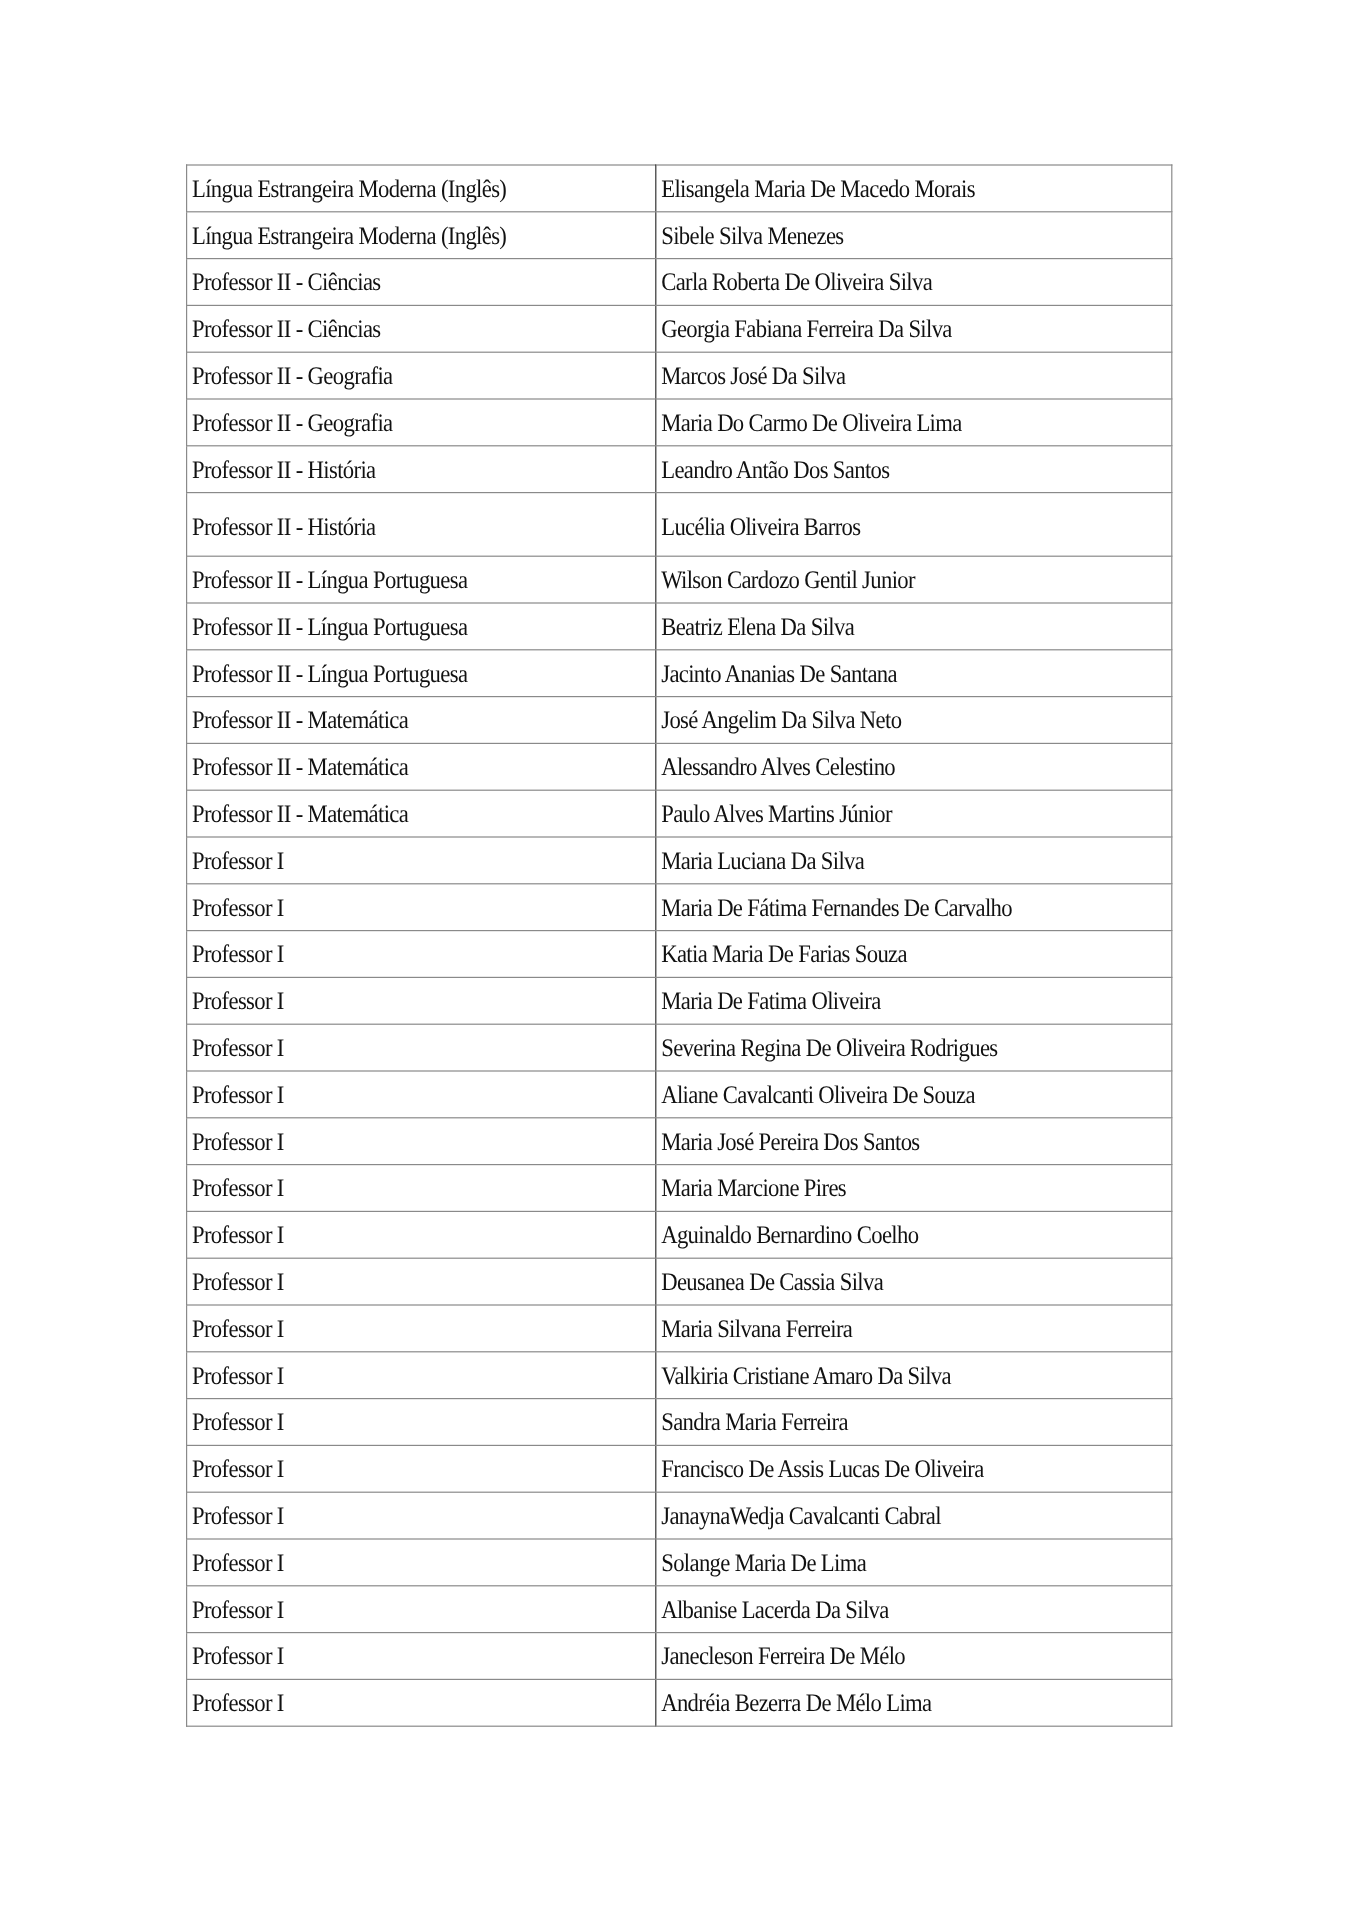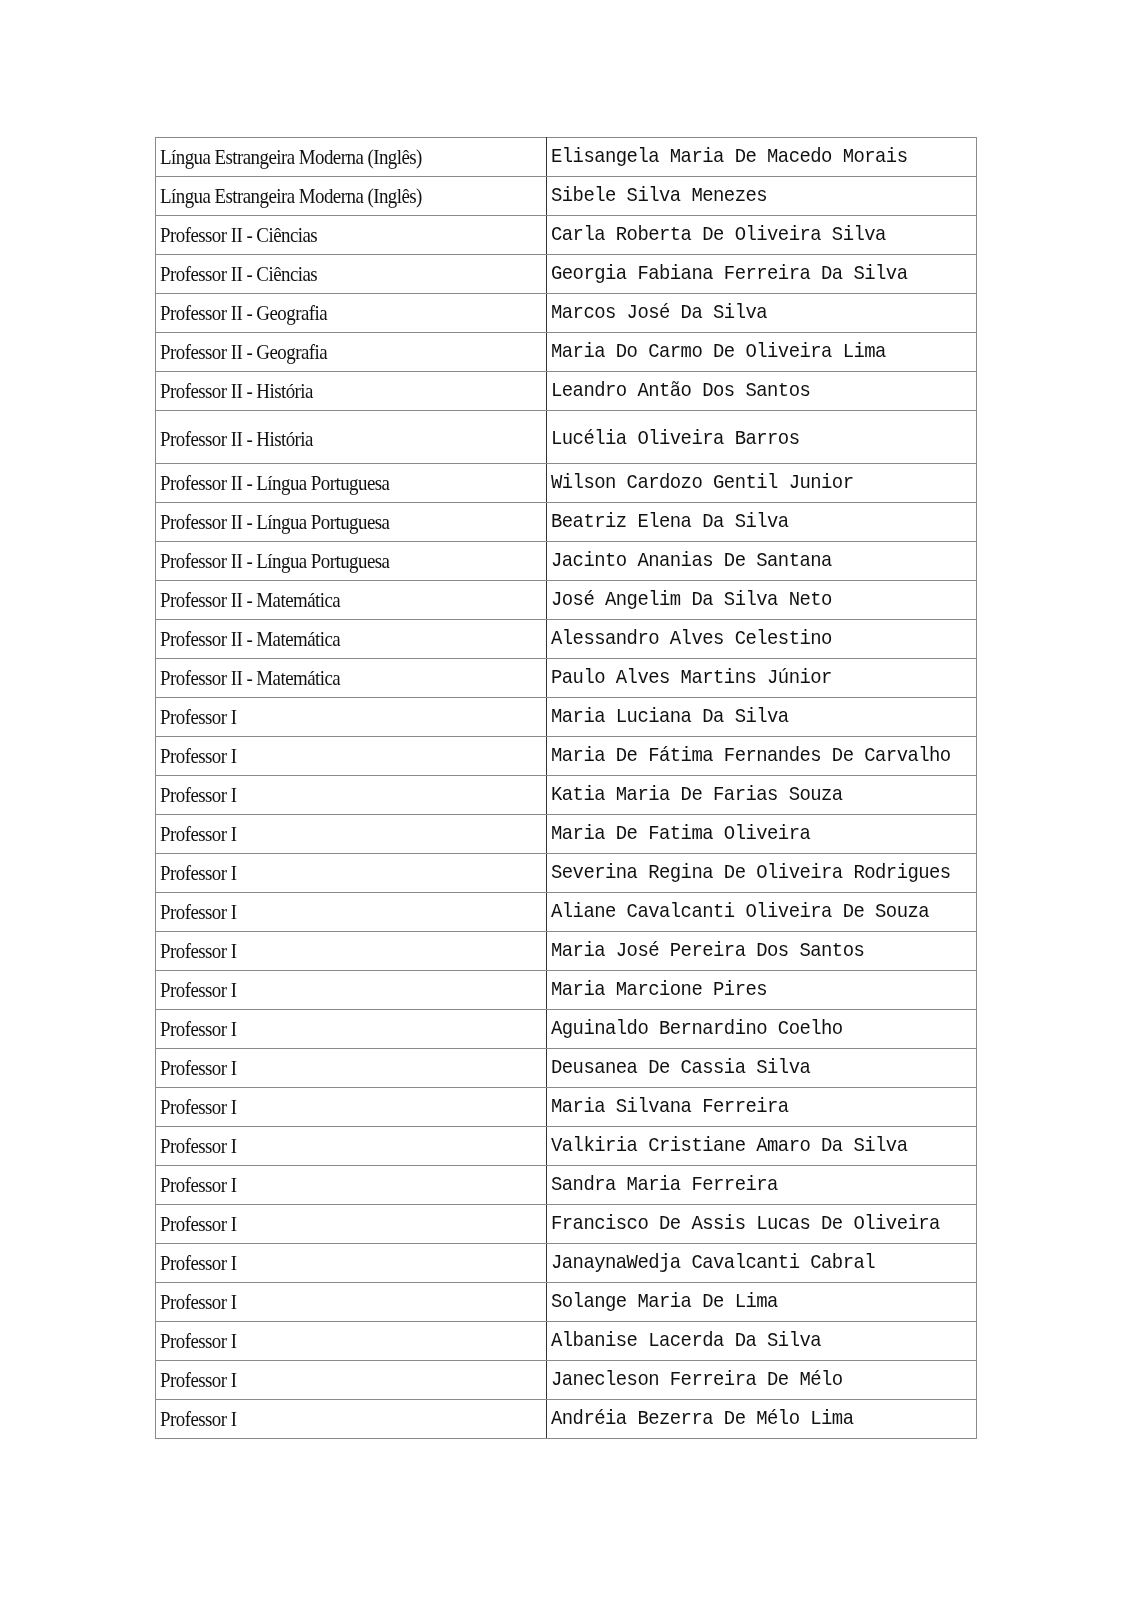--- a/index.html
+++ b/index.html
@@ -42,21 +42,20 @@
       overflow: hidden;
       letter-spacing: -0.6px;
       transform-origin: left center;
     }
     table.roster td.col-role {
       width: 382px;
       border-right: 1px solid #333333;
     }
     table.roster td.col-name {
       width: 421px;
-      font-family: Liberation Mono, monospace;
     }
     table.roster tr.tall td {
       height: 48px;
       padding-top: 4px;
     }
     .cond {
       display: inline-block;
       transform: scaleX(0.9);
       transform-origin: left center;
     }

